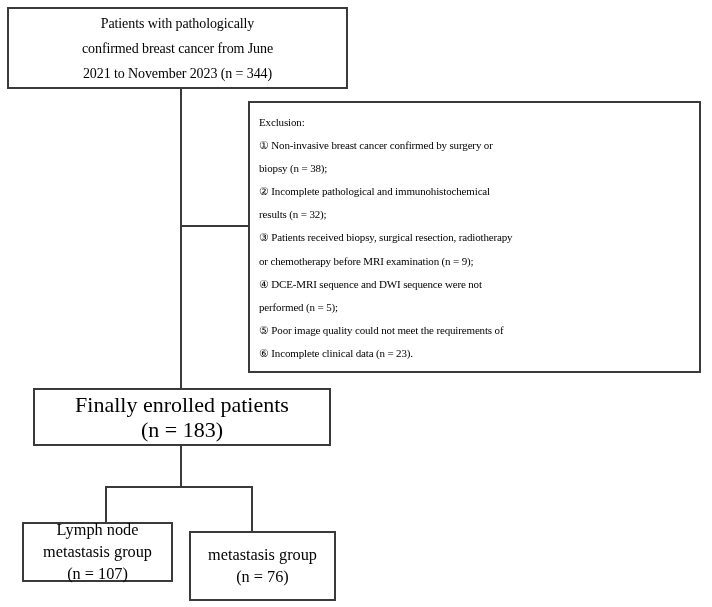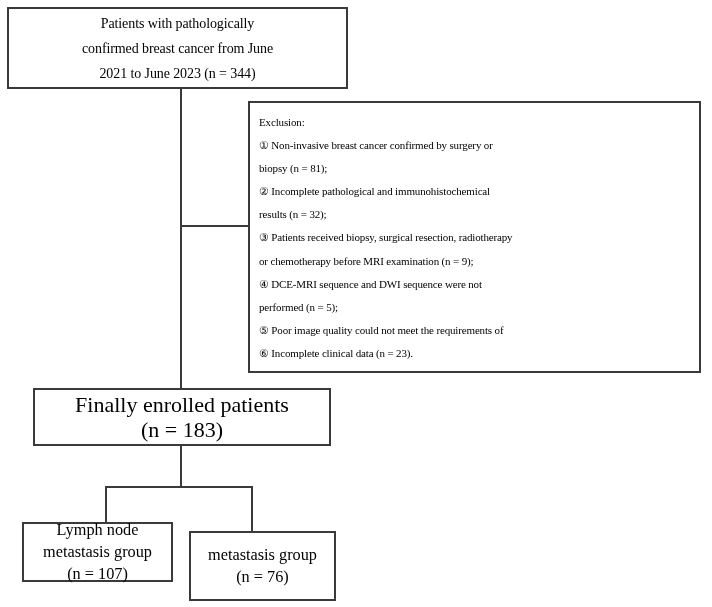--- a/index.html
+++ b/index.html
@@ -126,29 +126,29 @@
   <div class="conn conn-h" id="conn-to-excl"></div>
   <div class="conn conn-v" id="conn-trunk-lower"></div>
   <div class="conn conn-h" id="conn-fork"></div>
   <div class="conn conn-v" id="conn-drop-left"></div>
   <div class="conn conn-v" id="conn-drop-right"></div>
 
   <div class="box" id="box-source">
     <div class="box-inner">
       <span class="line-c">Patients with pathologically</span>
       <span class="line-c">confirmed breast cancer from June</span>
-      <span class="line-c">2021 to June 2023 (n = 344)</span>
+      <span class="line-c">2021 to November 2023 (n = 344)</span>
     </div>
   </div>
 
   <div class="box" id="box-exclusion">
     <div class="excl-list">
       <span class="excl-line">Exclusion:</span>
       <span class="excl-line">① Non-invasive breast cancer confirmed by surgery or</span>
-      <span class="excl-line">biopsy (n = 81);</span>
+      <span class="excl-line">biopsy (n = 38);</span>
       <span class="excl-line">② Incomplete pathological and immunohistochemical</span>
       <span class="excl-line">results (n = 32);</span>
       <span class="excl-line">③ Patients received biopsy, surgical resection, radiotherapy</span>
       <span class="excl-line">or chemotherapy before MRI examination (n = 9);</span>
       <span class="excl-line">④ DCE-MRI sequence and DWI sequence were not</span>
       <span class="excl-line">performed (n = 5);</span>
       <span class="excl-line">⑤ Poor image quality could not meet the requirements of</span>
       <span class="excl-line">⑥ Incomplete clinical data (n = 23).</span>
     </div>
   </div>

